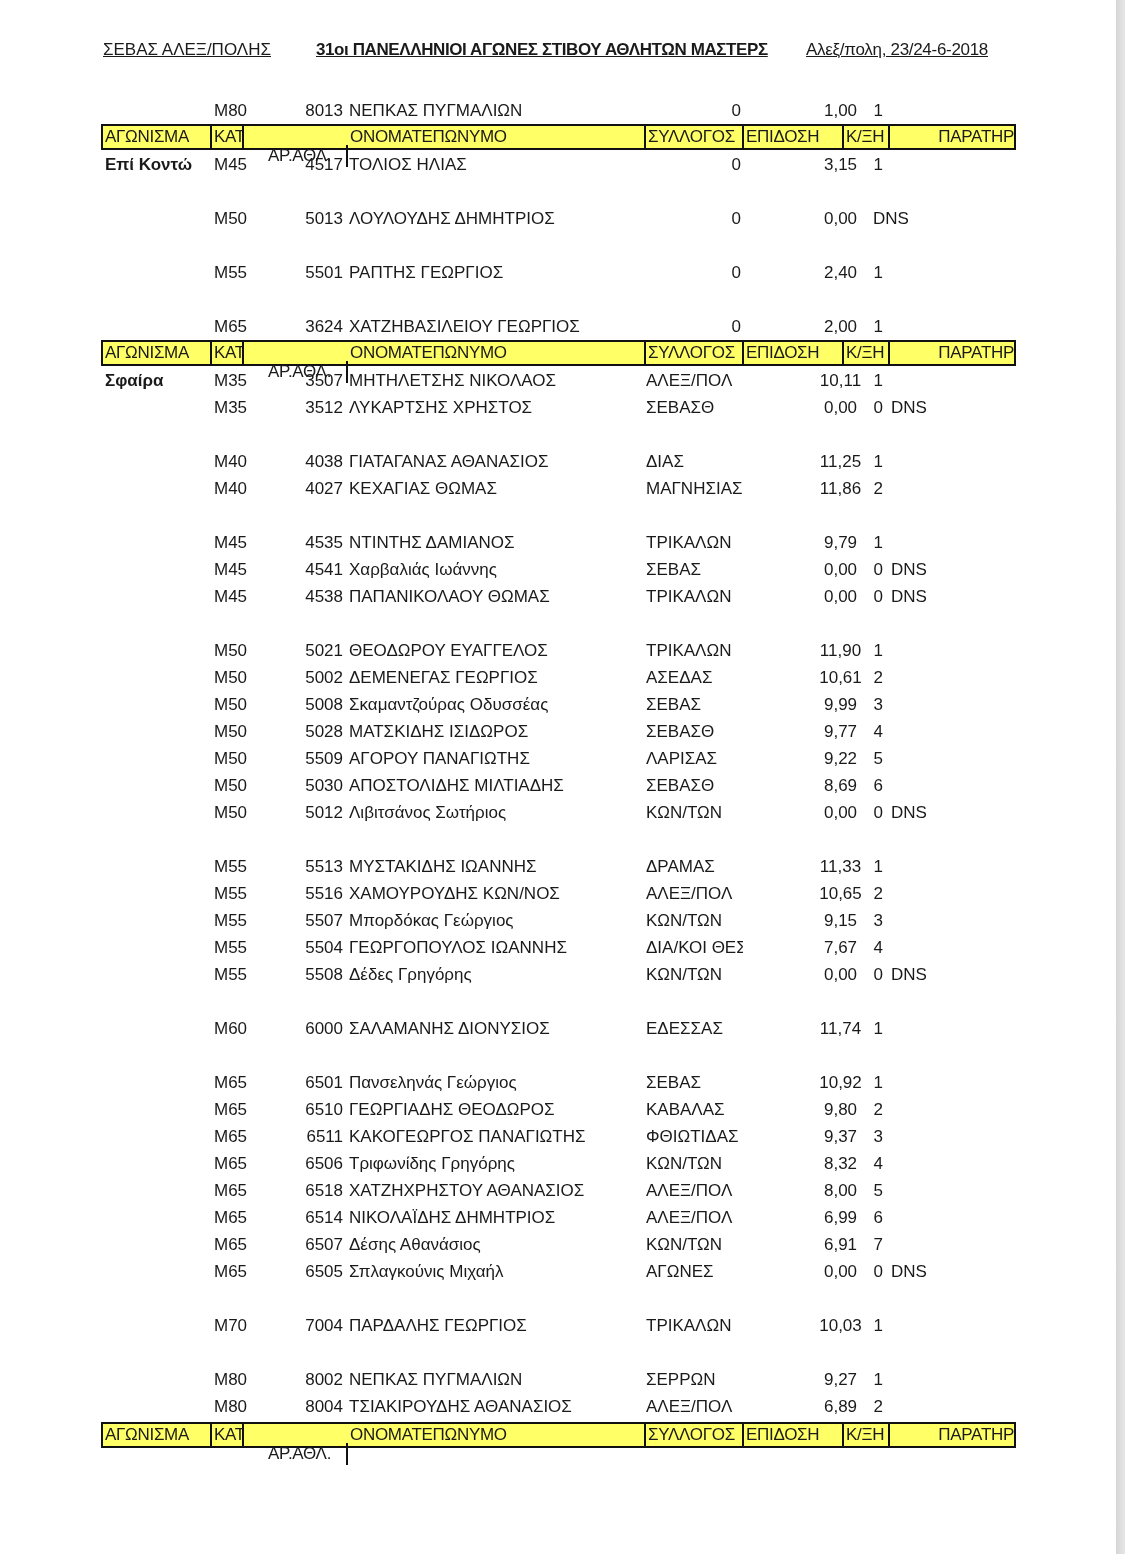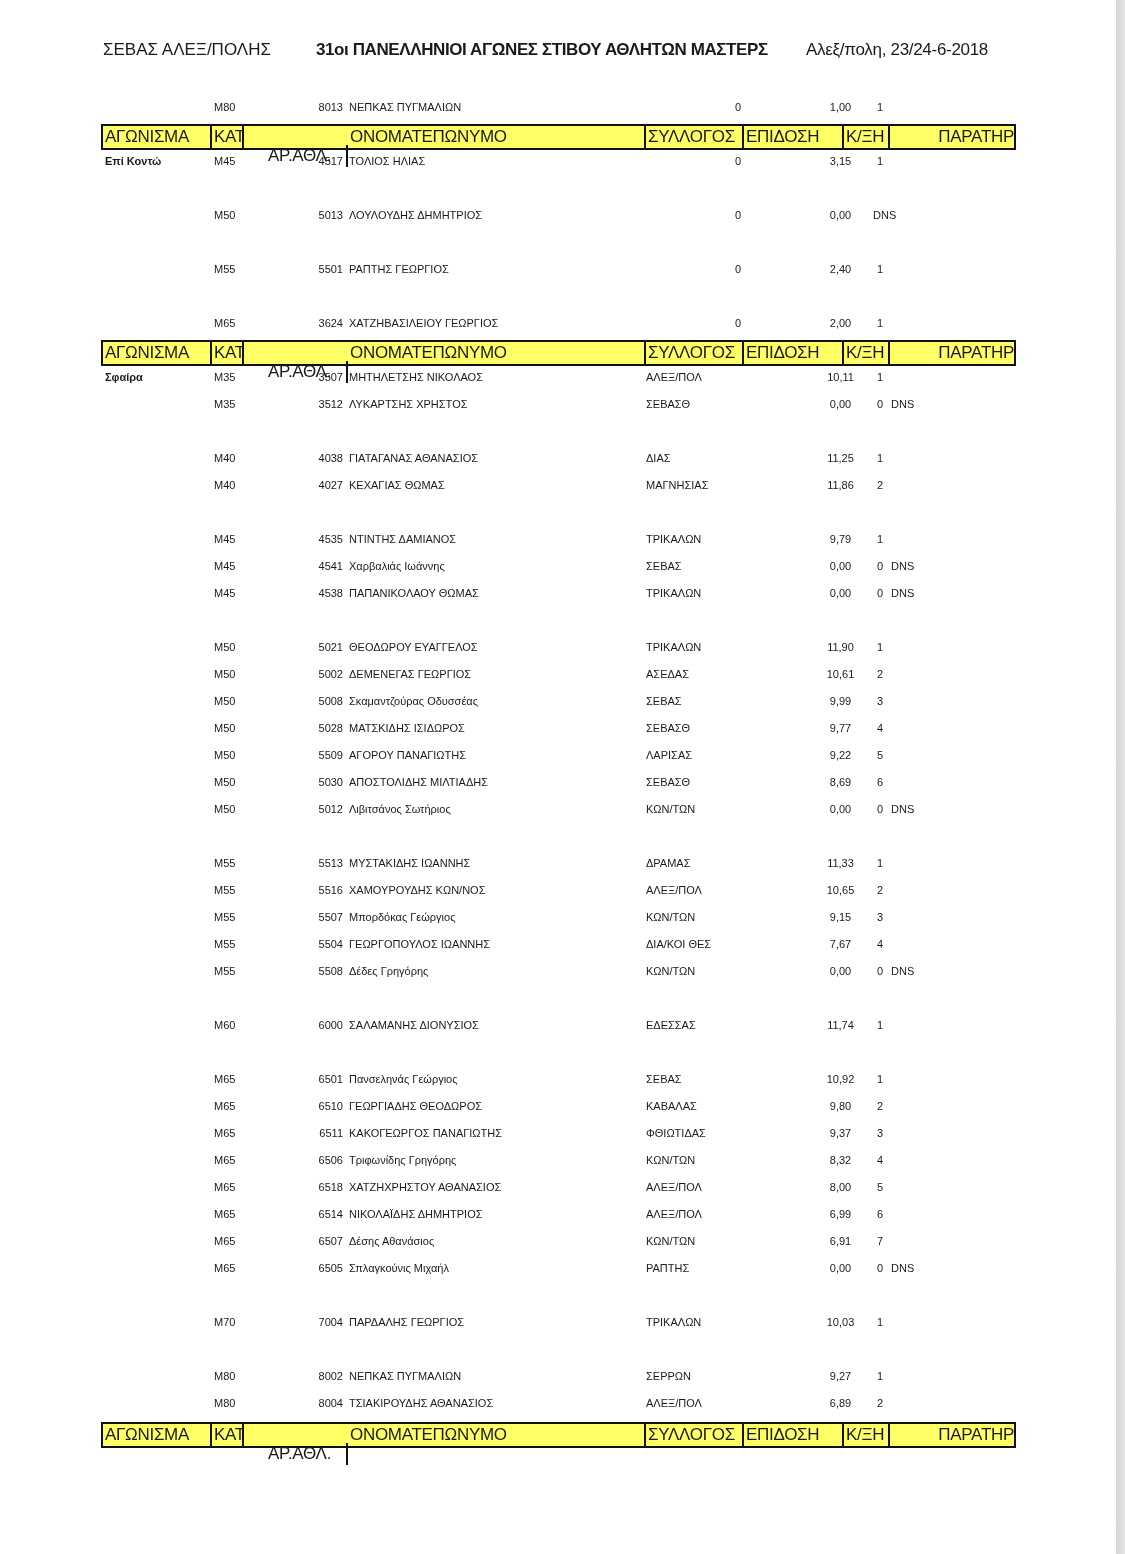--- a/index.html
+++ b/index.html
@@ -2,26 +2,26 @@
 <html><head>
 <meta charset="utf-8">
 <style>
   html, body { margin:0; padding:0; }
   body {
     width:1125px; height:1554px; background:#ffffff; position:relative; overflow:hidden;
     font-family:"Liberation Sans", sans-serif; color:#1a1a1a;
   }
   .page-edge { position:absolute; left:1116px; top:0; width:9px; height:1554px;
     background:linear-gradient(to right,#d6d6d6,#e6e6e6); }
-  .hdr { position:absolute; top:40px; height:24px; font-size:17px; white-space:nowrap; }
+  .hdr { position:absolute; top:40px; height:24px; font-size:17px; white-space:nowrap;text-decoration:underline; }
   .hdr-left { left:103px; }
   .hdr-title { left:316px; font-weight:bold; letter-spacing:-0.4px; }
   .hdr-right { left:806px; letter-spacing:-0.3px; }
 
-  .row { position:absolute; left:103px; width:915px; height:27px; font-size:11px; white-space:nowrap; }
+  .row { position:absolute; left:103px; width:915px; height:27px; font-size:17px; white-space:nowrap; }
   .row > span { position:absolute; top:3px; }
   .c-event { left:2px; font-weight:bold; }
   .c-cat { left:111px; }
   .c-id { left:185px; width:55px; text-align:right; }
   .c-name { left:246px; }
   .c-club { left:543px; width:97px; overflow:hidden; }
   .c-club.num { text-align:right; width:95px; }
   .c-perf { left:704px; width:67px; text-align:center; }
   .c-rank { left:760px; width:20px; text-align:right; }
   .c-rank.left { left:770px; text-align:left; width:auto; }
@@ -340,21 +340,21 @@
       <span class="c-id">6507</span>
       <span class="c-name">Δέσης Αθανάσιος</span>
       <span class="c-club">ΚΩΝ/ΤΩΝ</span>
       <span class="c-perf">6,91</span>
       <span class="c-rank">7</span>
     </div>
     <div class="row" style="top: 1259px;">
       <span class="c-cat">M65</span>
       <span class="c-id">6505</span>
       <span class="c-name">Σπλαγκούνις Μιχαήλ</span>
-      <span class="c-club">ΡΑΠΤΗΣ</span>
+      <span class="c-club">ΑΓΩΝΕΣ</span>
       <span class="c-perf">0,00</span>
       <span class="c-rank">0</span>
       <span class="c-note">DNS</span>
     </div>
     <div class="row" style="top: 1313px;">
       <span class="c-cat">M70</span>
       <span class="c-id">7004</span>
       <span class="c-name">ΠΑΡΔΑΛΗΣ ΓΕΩΡΓΙΟΣ</span>
       <span class="c-club">ΤΡΙΚΑΛΩΝ</span>
       <span class="c-perf">10,03</span>

